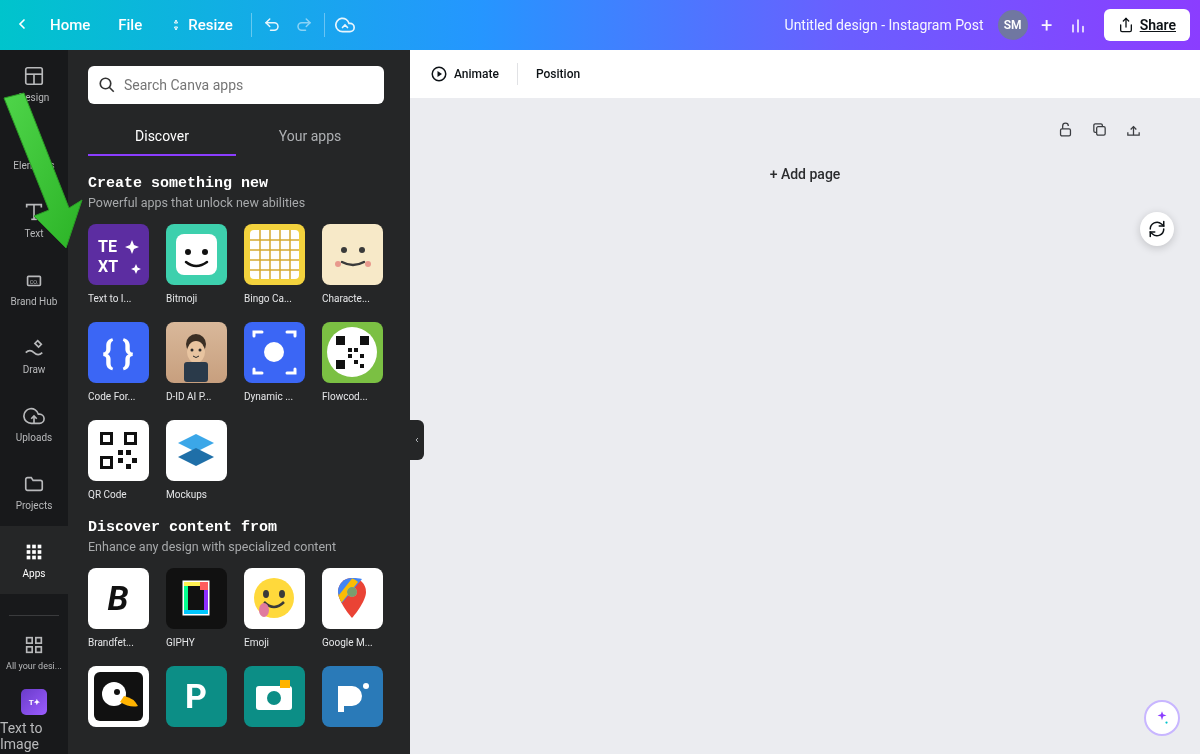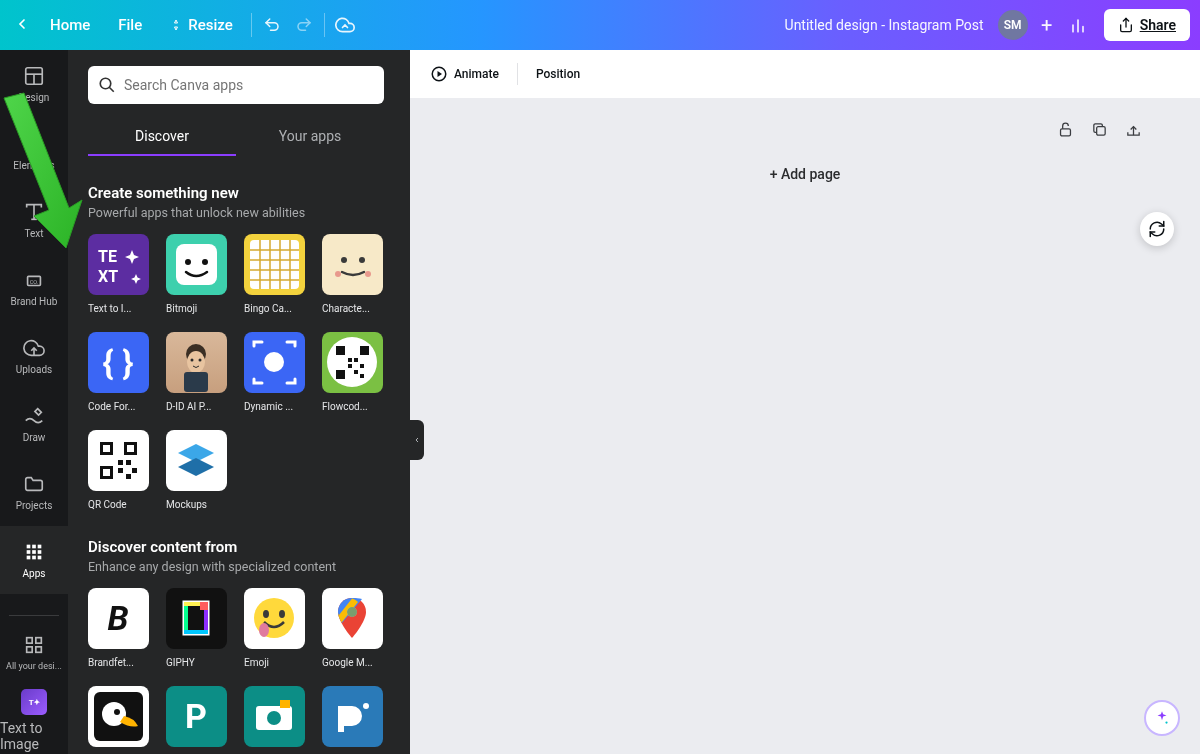--- a/index.html
+++ b/index.html
@@ -29,21 +29,21 @@
 .panel { position: absolute; top: 50px; left: 68px; width: 342px; bottom: 0; background: #252627; color: #fff; padding: 16px 12px 0 20px; overflow-y: auto; }
 .panel::-webkit-scrollbar { width: 8px; }
 .panel::-webkit-scrollbar-thumb { background: #4a4b4d; border-radius: 4px; }
 .panel::-webkit-scrollbar-track { background: transparent; }
 .search { background: #fff; border-radius: 6px; height: 38px; display: flex; align-items: center; padding: 0 10px; margin-bottom: 12px; width: 296px; }
 .search svg { flex-shrink: 0; }
 .search input { border: none; outline: none; flex: 1; font-size: 14px; margin-left: 8px; color: #333; }
 .tabs { display: flex; width: 296px; }
 .tab { flex: 1; text-align: center; padding: 12px 0 10px; font-size: 14px; cursor: pointer; color: #aeb0b3; border-bottom: 2px solid transparent; }
 .tab.active { color: #fff; border-bottom: 2px solid #8b3dff; }
-.section-title { font-size: 15px; font-weight: 600; margin: 28px 0 3px; }
+.section-title { font-size: 15px; font-weight: 600; margin: 19px 0 3px; font-family: Liberation Mono, monospace; }
 .section-sub { font-size: 12.5px; color: #a7a9ab; margin-bottom: 14px; }
 .app-grid { display: flex; flex-wrap: wrap; gap: 18px 17px; width: 300px; }
 .app-item { width: 61px; display: flex; flex-direction: column; align-items: center; cursor: pointer; }
 .app-tile { width: 61px; height: 61px; border-radius: 8px; display: flex; align-items: center; justify-content: center; font-size: 26px; overflow: hidden; position: relative; }
 .app-label { font-size: 10px; color: #e5e6e8; margin-top: 8px; text-align: left; width: 61px; white-space: nowrap; overflow: hidden; text-overflow: ellipsis; }
 
 .panel-collapse { position: absolute; left: 410px; top: 420px; width: 14px; height: 40px; background: #252627; border-radius: 0 6px 6px 0; display: flex; align-items: center; justify-content: center; cursor: pointer; color: #aeb0b3; font-size: 10px; z-index: 5; }
 
 
 .canvas-area { position: absolute; top: 50px; left: 410px; right: 0; bottom: 0; background: #ebecf0; display: flex; flex-direction: column; }
@@ -180,35 +180,35 @@
         <svg width="22" height="22" viewBox="0 0 24 24" fill="none" stroke="currentColor" stroke-width="1.8">
           <rect x="5" y="8" width="14" height="10" rx="1"></rect>
           <text x="12" y="16" font-size="6" fill="currentColor" text-anchor="middle" stroke="none">CO.</text>
         </svg>
       </span>
     <span>Brand Hub</span>
   </div>
   <div class="rail-item">
     <span class="ri-icon">
         <svg width="22" height="22" viewBox="0 0 24 24" fill="none" stroke="currentColor" stroke-width="1.8">
+          <path d="M3 17c3-3 6-3 9 0s6 3 9 0"></path>
+          <path d="M16 4l4 4-3 3-4-4z"></path>
+        </svg>
+      </span>
+    <span>Draw</span>
+  </div>
+  <div class="rail-item">
+    <span class="ri-icon">
+        <svg width="22" height="22" viewBox="0 0 24 24" fill="none" stroke="currentColor" stroke-width="1.8">
           <path d="M18 10h-1.26A8 8 0 109 20h9a5 5 0 000-10z"></path>
           <polyline points="9 15 12 12 15 15"></polyline>
           <line x1="12" y1="12" x2="12" y2="20"></line>
         </svg>
       </span>
     <span>Uploads</span>
-  </div>
-  <div class="rail-item">
-    <span class="ri-icon">
-        <svg width="22" height="22" viewBox="0 0 24 24" fill="none" stroke="currentColor" stroke-width="1.8">
-          <path d="M3 17c3-3 6-3 9 0s6 3 9 0"></path>
-          <path d="M16 4l4 4-3 3-4-4z"></path>
-        </svg>
-      </span>
-    <span>Draw</span>
   </div>
   <div class="rail-item">
     <span class="ri-icon">
         <svg width="22" height="22" viewBox="0 0 24 24" fill="none" stroke="currentColor" stroke-width="1.8">
           <path d="M3 7a2 2 0 012-2h4l2 3h8a2 2 0 012 2v7a2 2 0 01-2 2H5a2 2 0 01-2-2V7z"></path>
         </svg>
       </span>
     <span>Projects</span>
   </div>
   <div class="rail-item active">

